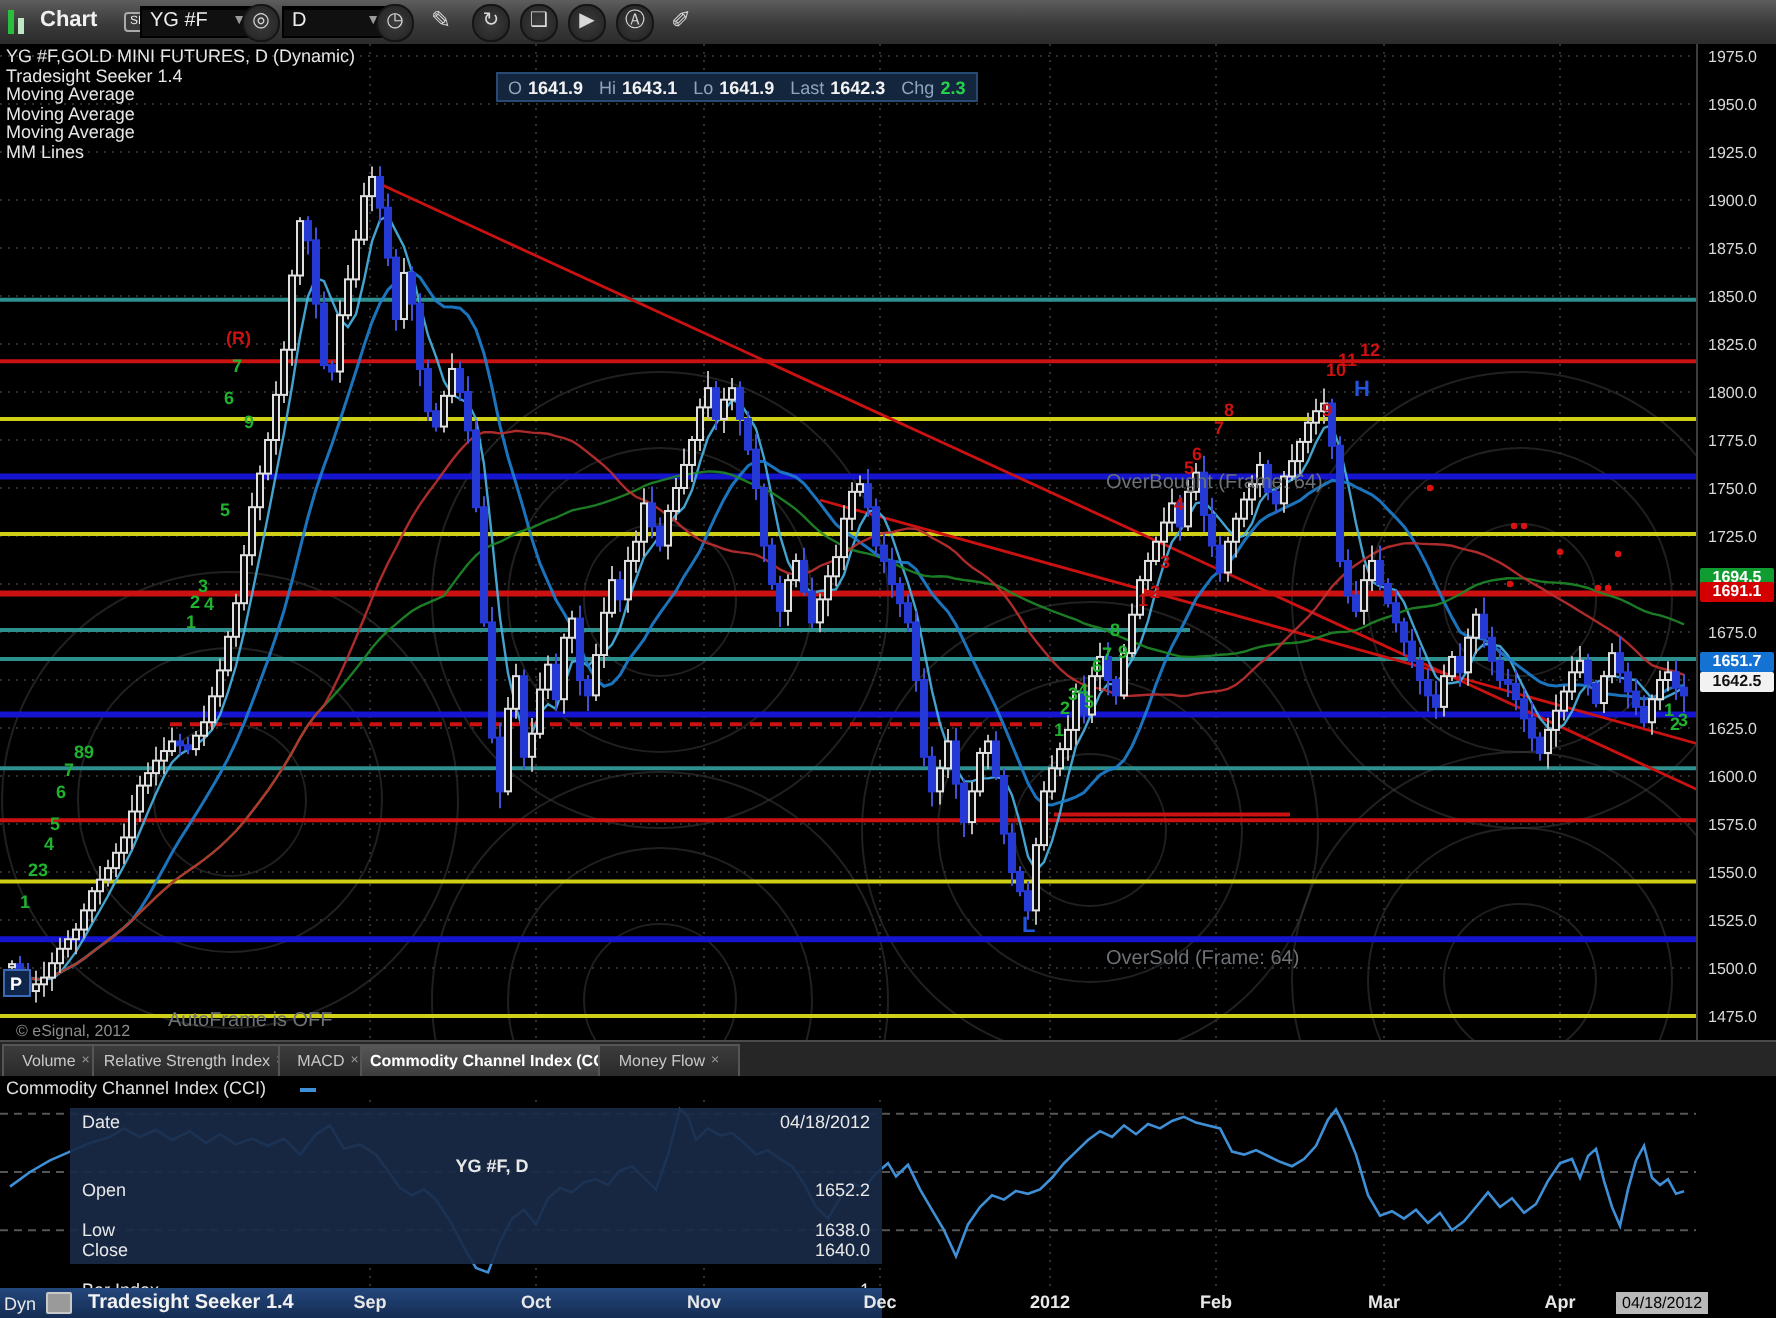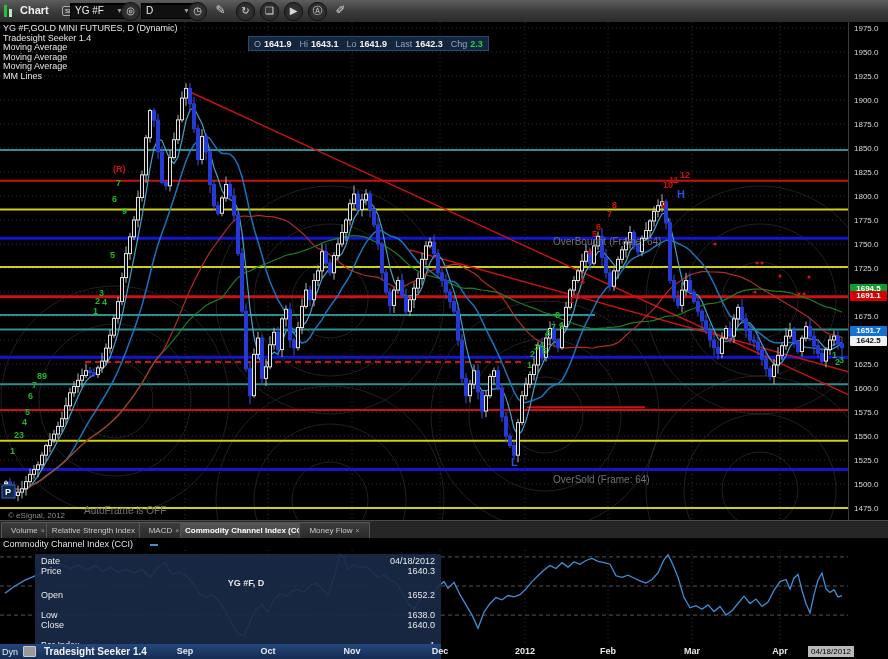--- a/index.html
+++ b/index.html
@@ -54,21 +54,21 @@
   
   #cci{left:0;top:538px;width:888px;height:106px;background:#000;}
   #cci-title{left:3px;top:1px;font-size:9px;color:#e0e0e0;}
   #cci-swatch{left:150px;top:6px;width:8px;height:2px;background:#3f8fd6;}
   #cciSvg{position:absolute;left:0;top:12px;}
   #caxis{left:896px;top:0;width:40px;height:106px;border-left:6px solid #f97316;}
   .ctick{position:absolute;left:5px;font-size:8px;color:#d8d8d8;}
   #cci-badge{position:absolute;left:1px;width:37px;font-size:8px;font-weight:bold;color:#fff;
     background:#2a7fe8;text-align:center;line-height:11px;border-radius:1px;}
   
-  #tooltip{left:35px;top:554px;width:406px;height:90px;background:rgba(25,42,72,.92);
+  #tooltip{left:35px;top:554px;width:406px;height:78px;background:rgba(25,42,72,.92);
     font-size:9px;color:#e8e8e8;}
   .trow{position:absolute;left:6px;right:6px;height:10px;line-height:10px;}
   .trow .tv{position:absolute;right:0;}
   .thead{position:absolute;left:0;right:0;text-align:center;font-weight:bold;}
   
   #statusbar{left:0;top:644px;width:888px;height:15px;background:#000;padding-left:12px;}
   #status-left{position:absolute;left:0;top:0;width:441px;height:15px;
     background:linear-gradient(#24477c,#142c52);display:flex;align-items:center;}
   #dyn{font-size:9px;color:#e8e8e8;margin-left:2px;}
   #status-icon{width:11px;height:9px;background:#9a9a9a;border:1px solid #c8c8c8;
@@ -733,21 +733,20 @@
   <div id="caxis" class="abs">
       <span class="ctick" style="top: 14.9px;">200.00</span>
       <span class="ctick" style="top: 44px;">0.00</span>
       <span class="ctick" style="top: 73.1px;">-200.00</span>
       <span id="cci-badge" style="top: 52.5681px;">-65.76</span>
     </div>
 </div>
 
 <div id="tooltip" class="abs">
     <div class="trow" style="top: 2px;"><span>Date</span><span class="tv">04/18/2012</span></div>
-    <div class="trow" style="top: 12px;"><span>Price</span><span class="tv">1640.3</span></div>
     <div class="thead" style="top: 24px; padding-left: 16px;">YG #F, D</div>
     <div class="trow" style="top: 36px;"><span>Open</span><span class="tv">1652.2</span></div>
     <div class="trow" style="top: 56px;"><span>Low</span><span class="tv">1638.0</span></div>
     <div class="trow" style="top: 66px;"><span>Close</span><span class="tv">1640.0</span></div>
     <div class="trow" style="top: 86px;"><span>Bar Index</span><span class="tv">-1</span></div>
   </div>
 
 <div id="statusbar" class="abs">
   <div id="status-left">
     <span id="dyn">Dyn</span>

